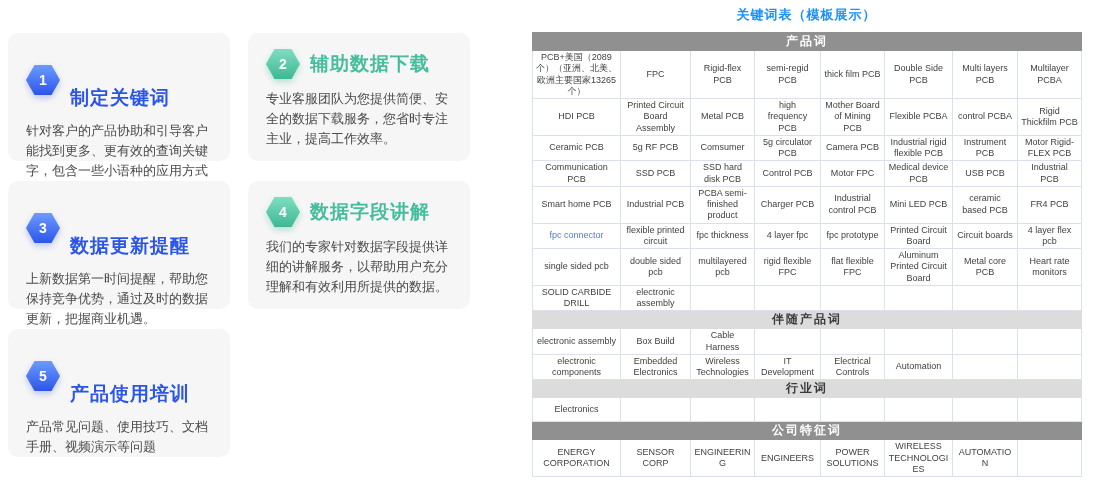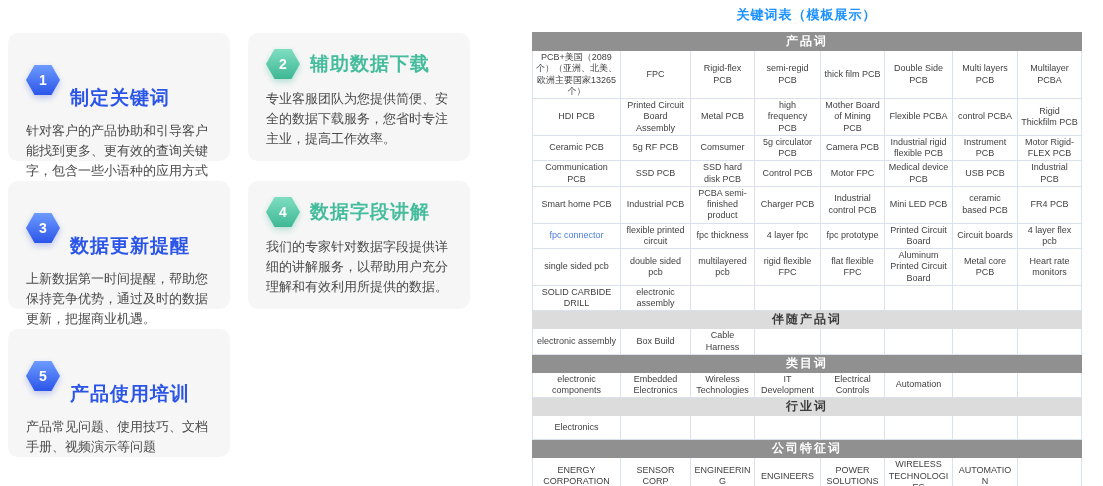--- a/index.html
+++ b/index.html
@@ -206,23 +206,20 @@
           <td>electronic assembly</td>
           <td>Box Build</td>
           <td>Cable Harness</td>
           <td></td>
           <td></td>
           <td></td>
           <td></td>
           <td></td>
         </tr>
         <tr>
-          <th colspan="8" class="section-header dark">类目词</th>
-        </tr>
-        <tr>
           <td>electronic components</td>
           <td>Embedded Electronics</td>
           <td>Wireless Technologies</td>
           <td>IT Development</td>
           <td>Electrical Controls</td>
           <td>Automation</td>
           <td></td>
           <td></td>
         </tr>
         <tr>

